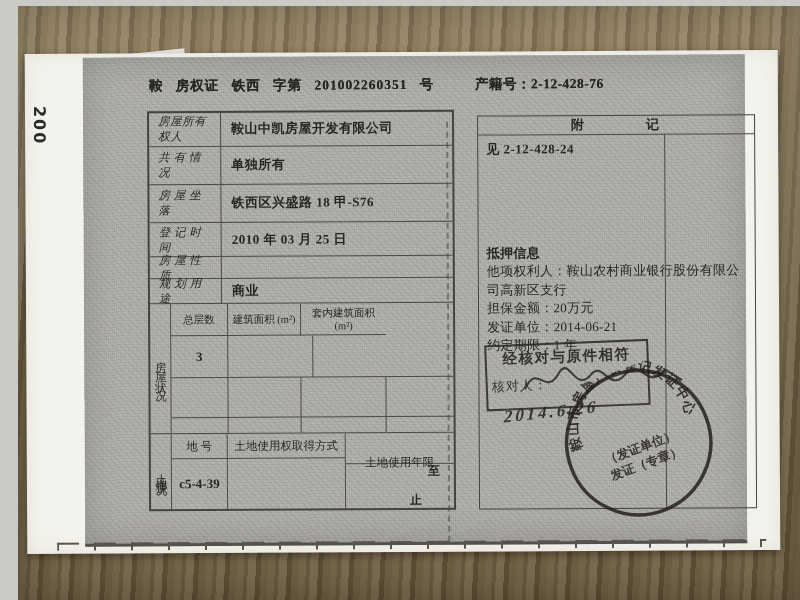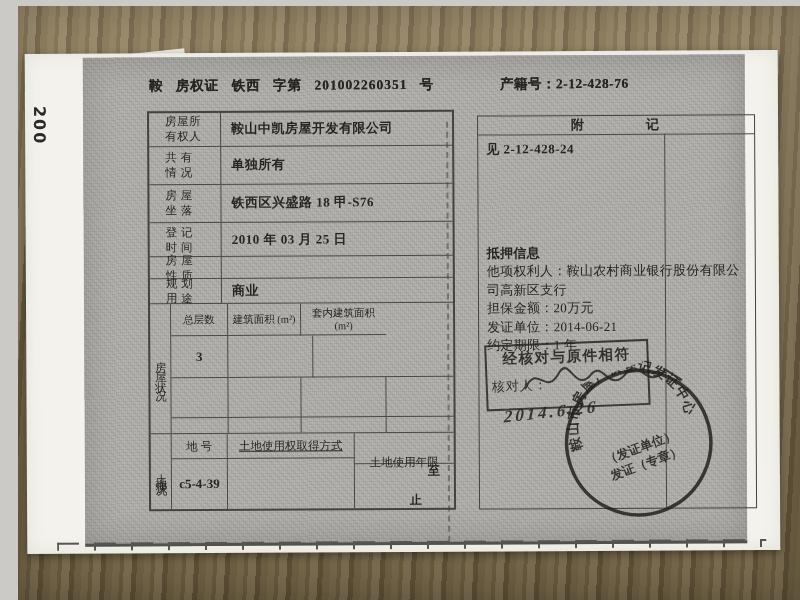--- a/index.html
+++ b/index.html
@@ -22,46 +22,46 @@
         background:
           repeating-linear-gradient(0deg,rgba(88,86,82,.10) 0 1px,transparent 1px 3px),
           repeating-linear-gradient(90deg,rgba(80,78,74,.08) 0 1px,transparent 1px 2px),
           repeating-linear-gradient(47deg,rgba(60,58,54,.07) 0 2px,transparent 2px 5px),
           #b6b5b2;
         border-bottom:3px solid #53514c;
         box-shadow:inset 0 0 34px rgba(64,62,58,.28);}
   .doc-header{position:absolute;left:66px;top:20px;font-size:13.5px;font-weight:bold;white-space:nowrap;
         text-shadow:0 0 .5px #3a3935;}
   .doc-header span{margin-right:9px;letter-spacing:1px;}
-  .registry{position:absolute;left:417px;top:20px;font-size:13.5px;font-weight:bold;letter-spacing:.5px;
+  .registry{position:absolute;left:392px;top:20px;font-size:13.5px;font-weight:bold;letter-spacing:.5px;
         text-shadow:0 0 .5px #3a3935;}
   .fold-line{position:absolute;left:363px;top:66px;height:420px;border-left:2px dashed rgba(70,68,62,.55);}
 
   
   .ltable{position:absolute;left:64px;top:54px;width:307px;height:400px;border:2px solid #45433e;
         display:flex;flex-direction:column;box-sizing:border-box;font-size:13px;}
   .lrow{display:flex;border-bottom:1px solid #4c4a44;}
   .lrow .lab{width:72px;border-right:1px solid #4c4a44;font-size:11.5px;display:flex;align-items:center;
-        padding:0 16px;box-sizing:border-box;letter-spacing:.5px;}
+        padding:0 9px;box-sizing:border-box;letter-spacing:.5px;font-style:italic;}
   .lrow .val{flex:1;display:flex;align-items:center;padding:0 10px;font-weight:bold;letter-spacing:.5px;}
   .section{display:flex;border-bottom:1px solid #4c4a44;}
   .side-label{width:21px;border-right:1px solid #4c4a44;writing-mode:vertical-rl;text-orientation:upright;
         font-size:11.5px;display:flex;align-items:center;justify-content:center;letter-spacing:10px;
         padding-top:6px;box-sizing:border-box;}
   .land .side-label{letter-spacing:4px;padding-top:2px;}
   .subgrid{flex:1;display:flex;flex-direction:column;}
   .srow{display:flex;}
   .scell{border-right:1px solid #4c4a44;border-bottom:1px solid #4c4a44;box-sizing:border-box;
         display:flex;align-items:center;justify-content:center;text-align:center;font-size:10.5px;
         line-height:1.25;padding:1px 2px;}
   .scell:last-child{border-right:0;}
   .srow:last-child .scell{border-bottom:0;}
   .scell.data{font-size:13px;font-weight:bold;}
   .house .c1{width:57px;}.house .c2{width:73px;}.house .c3{width:85px;}.house .c4{flex:1;}
-  .land .c1{width:56px;}.land .c2{width:127px;text-decoration:underline;}.land .c3{flex:1;}
+  .land .c1{width:56px;}.land .c2{width:118px;}.land .c3{flex:1;}
   .term-cell{flex-direction:column;align-items:flex-end;justify-content:flex-start;
         padding:6px 14px 0 0;font-size:12px;font-weight:bold;}
   .term-cell .t2{margin:14px 18px 0 0;}
 
   
   .rtable{position:absolute;left:394px;top:60px;width:278px;height:394px;border:1.5px solid #45433e;
         box-sizing:border-box;font-size:13px;}
   .rt-header{height:18px;border-bottom:1px solid #4c4a44;text-align:center;font-weight:bold;
         font-size:13px;letter-spacing:2px;line-height:18px;}
   .rt-divider{position:absolute;left:186px;top:18px;bottom:0;border-left:1px solid #4c4a44;}

